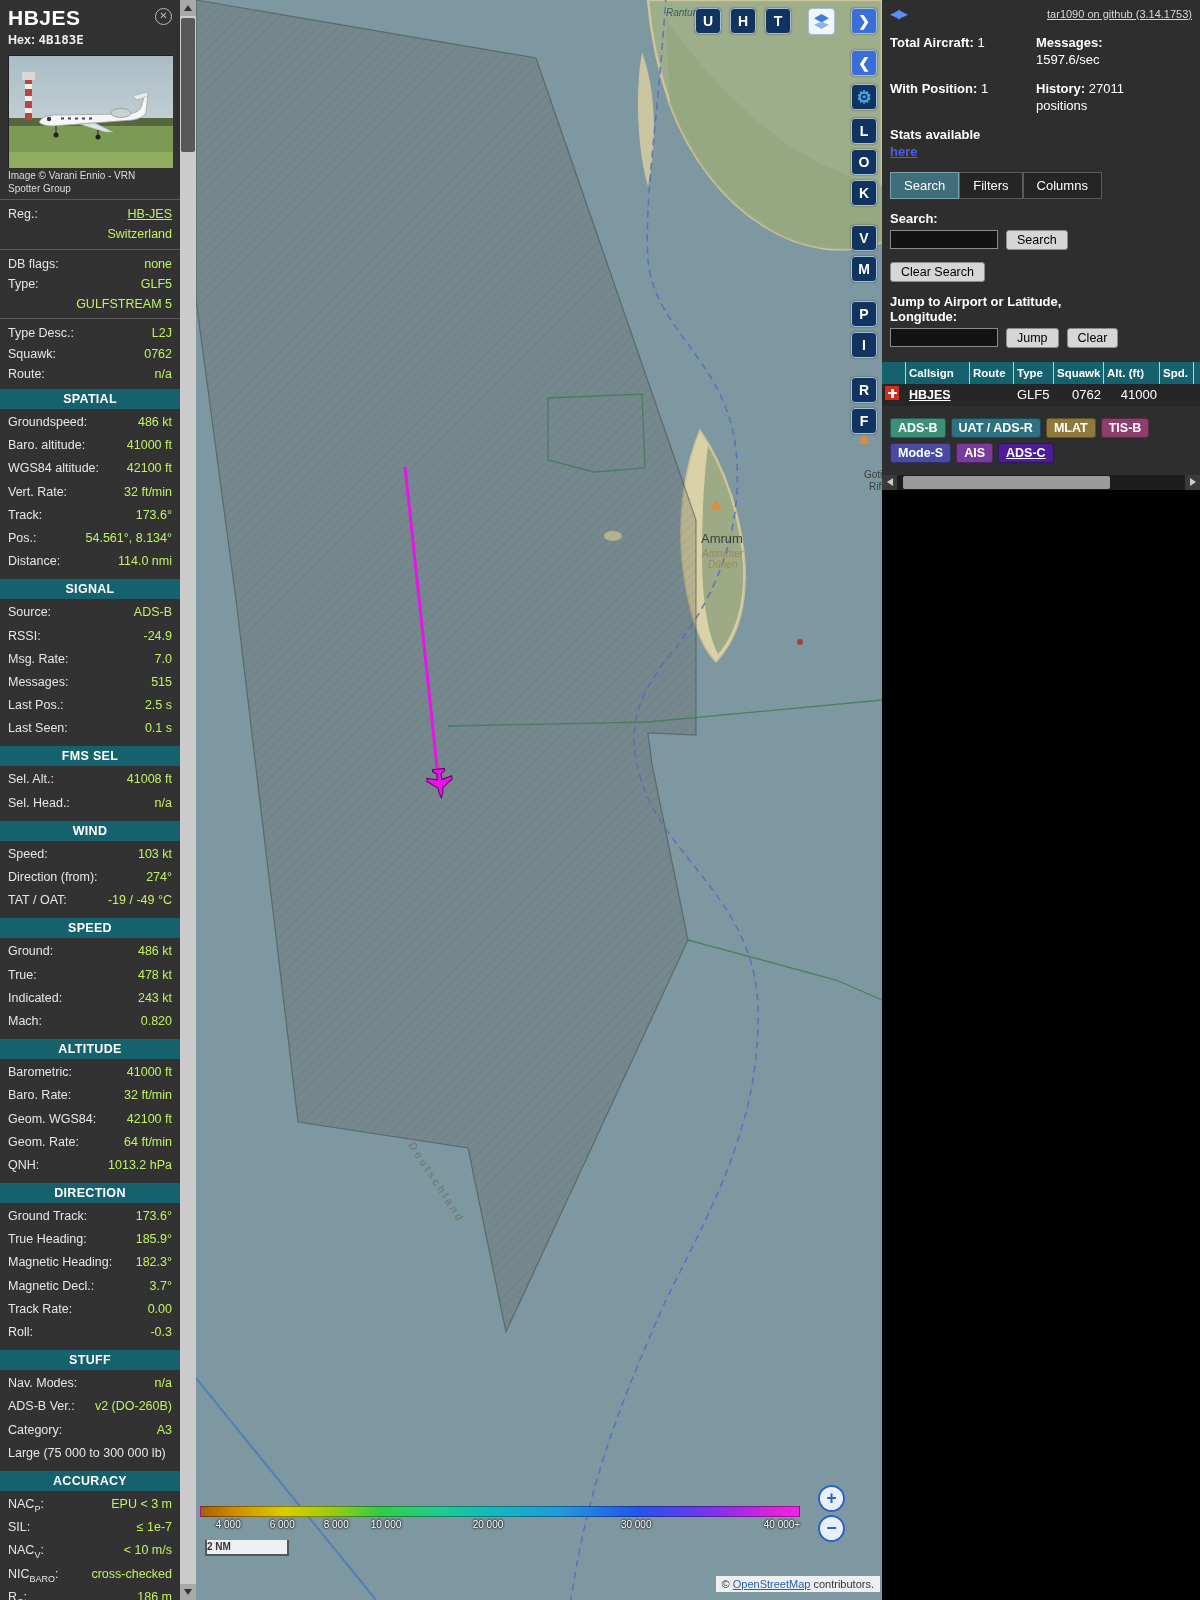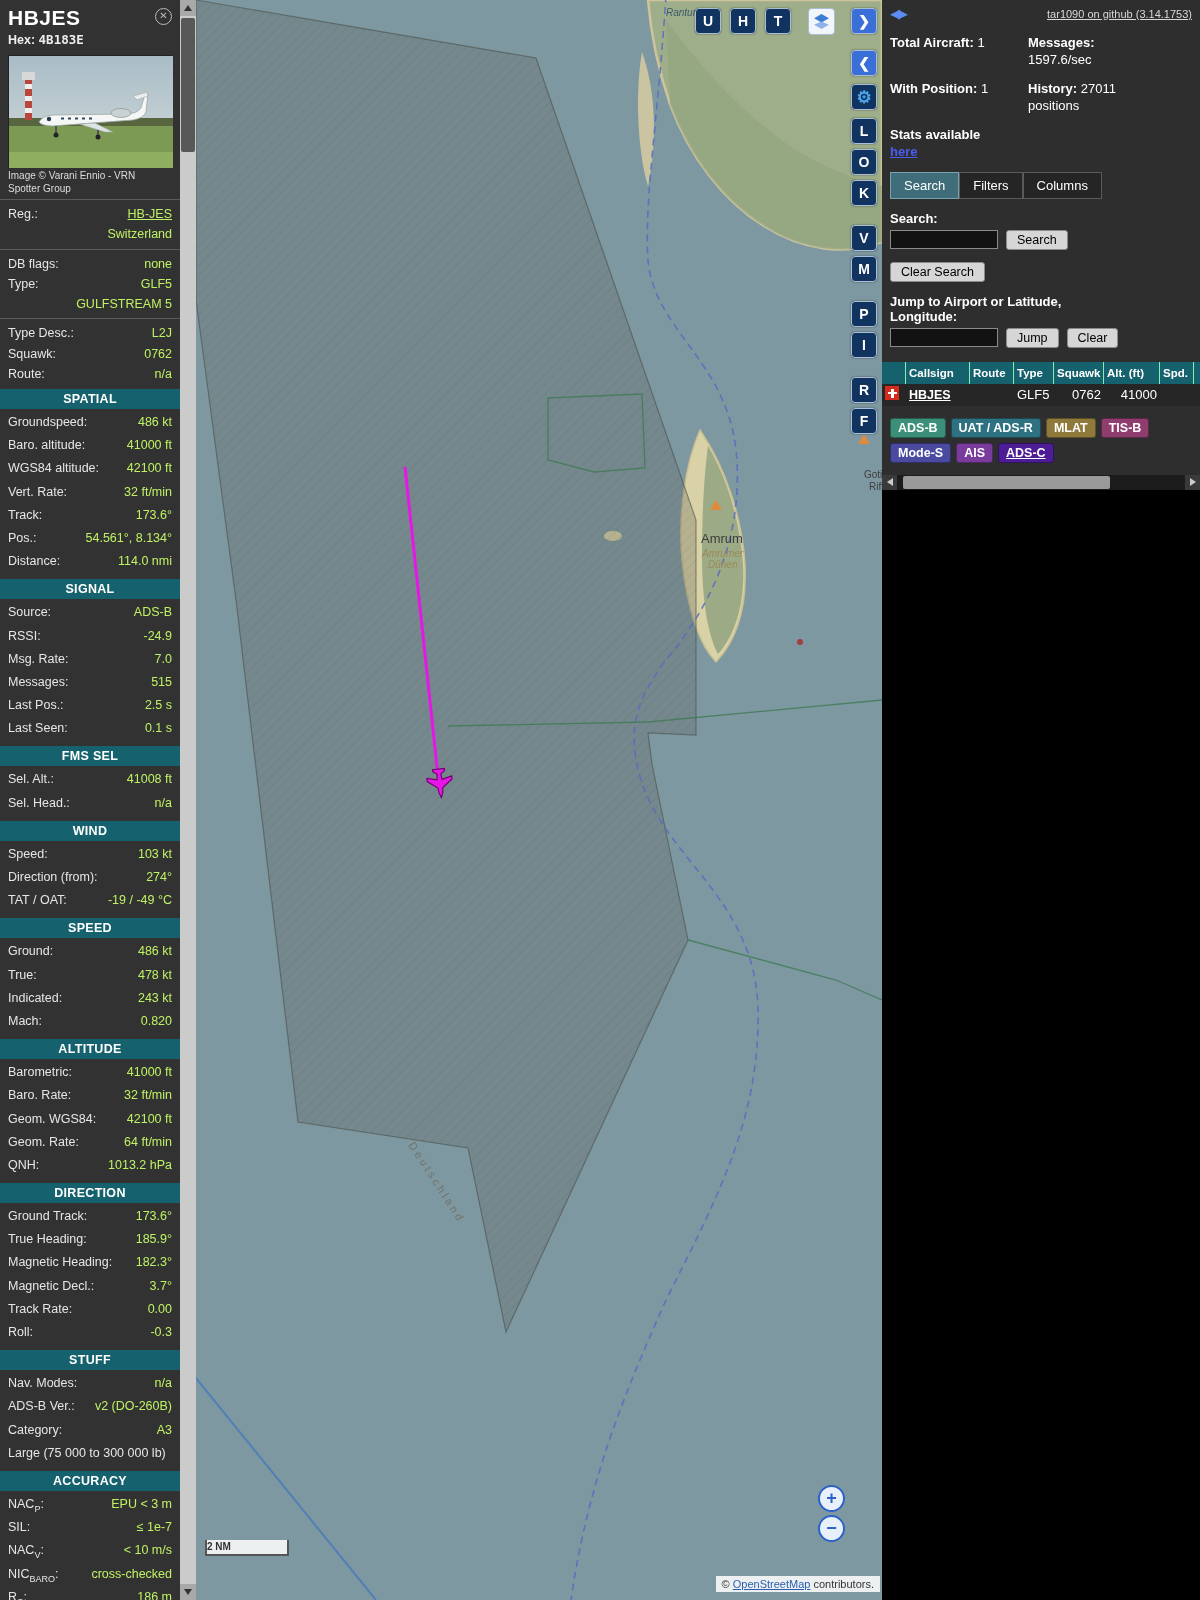--- a/index.html
+++ b/index.html
@@ -74,21 +74,21 @@
   .attrib { position:absolute; right:2px; bottom:8px; background:rgba(255,255,255,.85);
     font-size:11px; color:#333; padding:2px 6px; }
   .attrib a { color:#2a5db0; text-decoration:underline; cursor:pointer; }
 
   
   #right { position:absolute; left:882px; top:0; width:318px; height:1600px; background:#000; color:#fff; }
   #right-top { background:#2e2e2e; padding:6px 8px 0 8px; }
   .rp-titlerow { display:flex; justify-content:space-between; align-items:center; }
   .rp-arrows { color:#5b8df5; font-size:13px; letter-spacing:-2px; cursor:pointer; }
   .rp-github { color:#d8d8d8; font-size:11px; text-decoration:underline; cursor:pointer; }
-  .rp-stats { display:grid; grid-template-columns:138px 1fr; column-gap:0; margin-top:14px; font-size:13px; line-height:1.3; }
+  .rp-stats { display:grid; grid-template-columns:138px 1fr; column-gap:8px; margin-top:14px; font-size:13px; line-height:1.3; }
   .rp-stats b { font-weight:bold; }
   .rp-stats .cell { margin-bottom:12px; }
   .stats-avail { font-weight:bold; font-size:13px; }
   .here-link { color:#4a5df0; font-weight:bold; text-decoration:underline; font-size:13px; cursor:pointer; }
   .rp-tabs { display:flex; margin-top:12px; }
   .rp-tab { background:#252525; border:1px solid #5a5a5a; color:#fff; font-size:13px;
     padding:5px 13px; cursor:pointer; font-family:"Liberation Sans",sans-serif; }
   .rp-tab.active { background:#3f6e7a; border-color:#7aa2ac; }
   .rp-label { font-weight:bold; font-size:13px; margin-top:12px; margin-bottom:4px; }
   .rp-inputrow { display:flex; gap:8px; align-items:center; }
@@ -560,20 +560,39 @@
 
       <button class="mbtn">P</button>
 
       <button class="mbtn">I</button>
 
       <button class="mbtn">R</button>
 
       <button class="mbtn">F</button>
     </div>
 
+  <div class="legend">
+    <div class="legend-bar"></div>
+    <div class="legend-ticks">
+
+        <span class="ltick" style="left: 4.7%;">4 000</span>
+
+        <span class="ltick" style="left: 13.7%;">6 000</span>
+
+        <span class="ltick" style="left: 22.7%;">8 000</span>
+
+        <span class="ltick" style="left: 31%;">10 000</span>
+
+        <span class="ltick" style="left: 48%;">20 000</span>
+
+        <span class="ltick" style="left: 72.7%;">30 000</span>
+
+        <span class="ltick" style="left: 97%;">40 000+</span>
+      </div>
+  </div>
 
   <div class="scalebox">2 NM</div>
 
   <div class="zoomcol">
     <button class="zbtn">
         <span>+</span>
       </button>
     <button class="zbtn">
         <span>−</span>
       </button>

